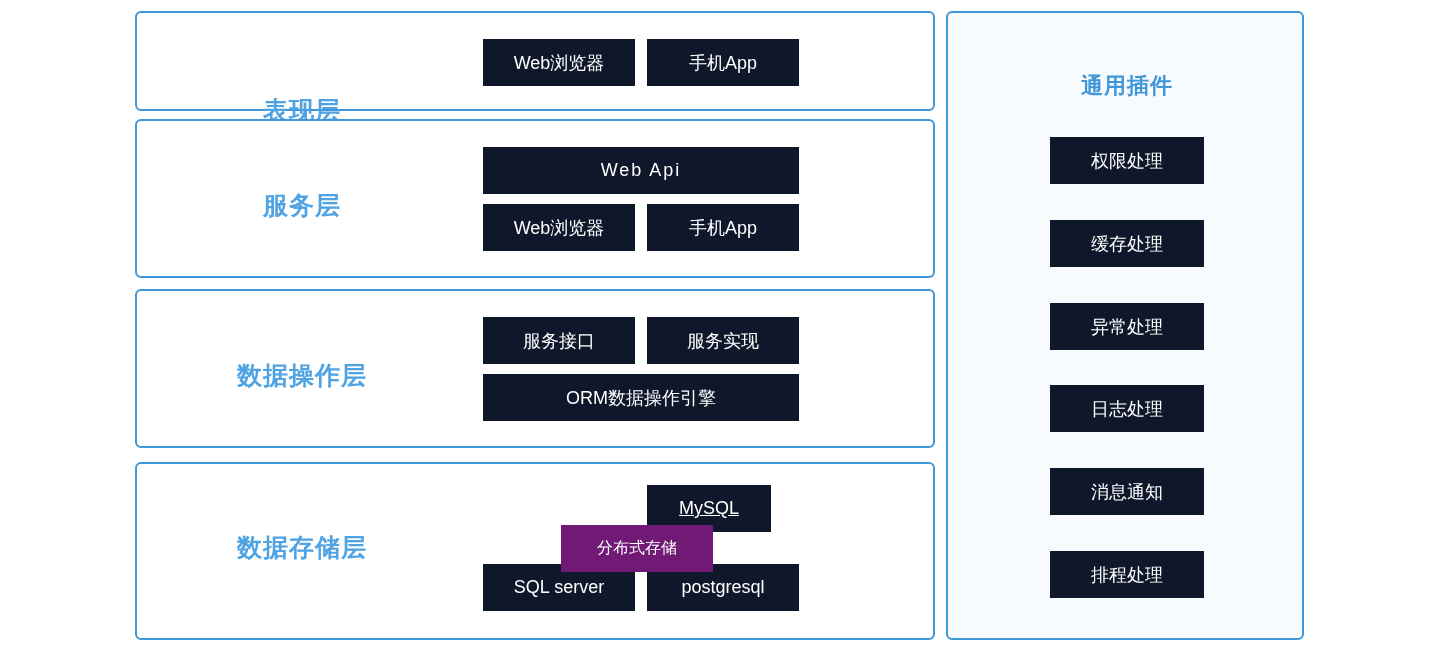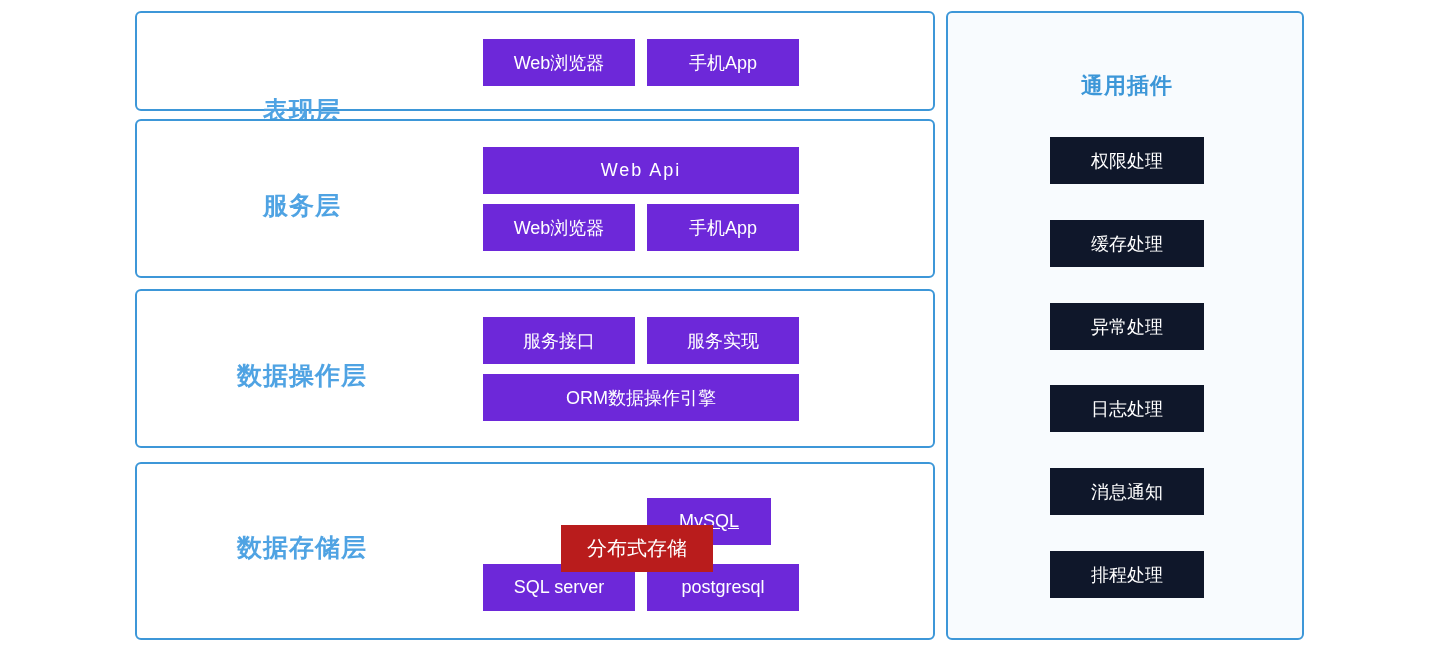--- a/index.html
+++ b/index.html
@@ -28,31 +28,31 @@
     color: #4fa3e3;
     font-weight: bold;
     font-size: 25px;
     letter-spacing: 1px;
     white-space: nowrap;
     transform: translate(-50%, -50%);
   }
   .node {
     position: absolute;
     box-sizing: border-box;
-    background: #6d28d9;
+    background: #0f172a;
     color: #ffffff;
     font-size: 18px;
     display: flex;
     align-items: center;
     justify-content: center;
     white-space: nowrap;
   }
   .node.orange {
-    background: #b91c1c;
-    font-size: 20px;
+    background: #701a75;
+    font-size: 16px;
     z-index: 5;
   }
 
   
   #plugin-panel {
     position: absolute;
     box-sizing: border-box;
     left: 946px;
     top: 11px;
     width: 358px;
@@ -105,21 +105,21 @@
 
 <div class="layer" style="left:135px; top:289px; width:800px; height:159px;">
   <div class="layer-title" style="left:165px; top:84px;">数据操作层</div>
   <div class="node" style="left:346px; top:26px; width:152px; height:47px;">服务接口</div>
   <div class="node" style="left:510px; top:26px; width:152px; height:47px;">服务实现</div>
   <div class="node" style="left:346px; top:83px; width:316px; height:47px;">ORM数据操作引擎</div>
 </div>
 
 <div class="layer" style="left:135px; top:462px; width:800px; height:178px;">
   <div class="layer-title" style="left:165px; top:83px;">数据存储层</div>
-  <div class="node" style="left:510px; top:34px; width:124px; height:47px;text-decoration:underline;">MySQL</div>
+  <div class="node" style="left:510px; top:21px; width:124px; height:47px;text-decoration:underline;">MySQL</div>
   <div class="node" style="left:346px; top:100px; width:152px; height:47px;">SQL server</div>
   <div class="node" style="left:510px; top:100px; width:152px; height:47px;">postgresql</div>
   <div class="node orange" style="left:424px; top:61px; width:152px; height:47px;">分布式存储</div>
 </div>
 
 <div id="plugin-panel">
   <div id="plugin-title">通用插件</div>
 
   <div class="plugin-node" style="top:124px;">权限处理</div>
   <div class="plugin-node" style="top:207px;">缓存处理</div>

